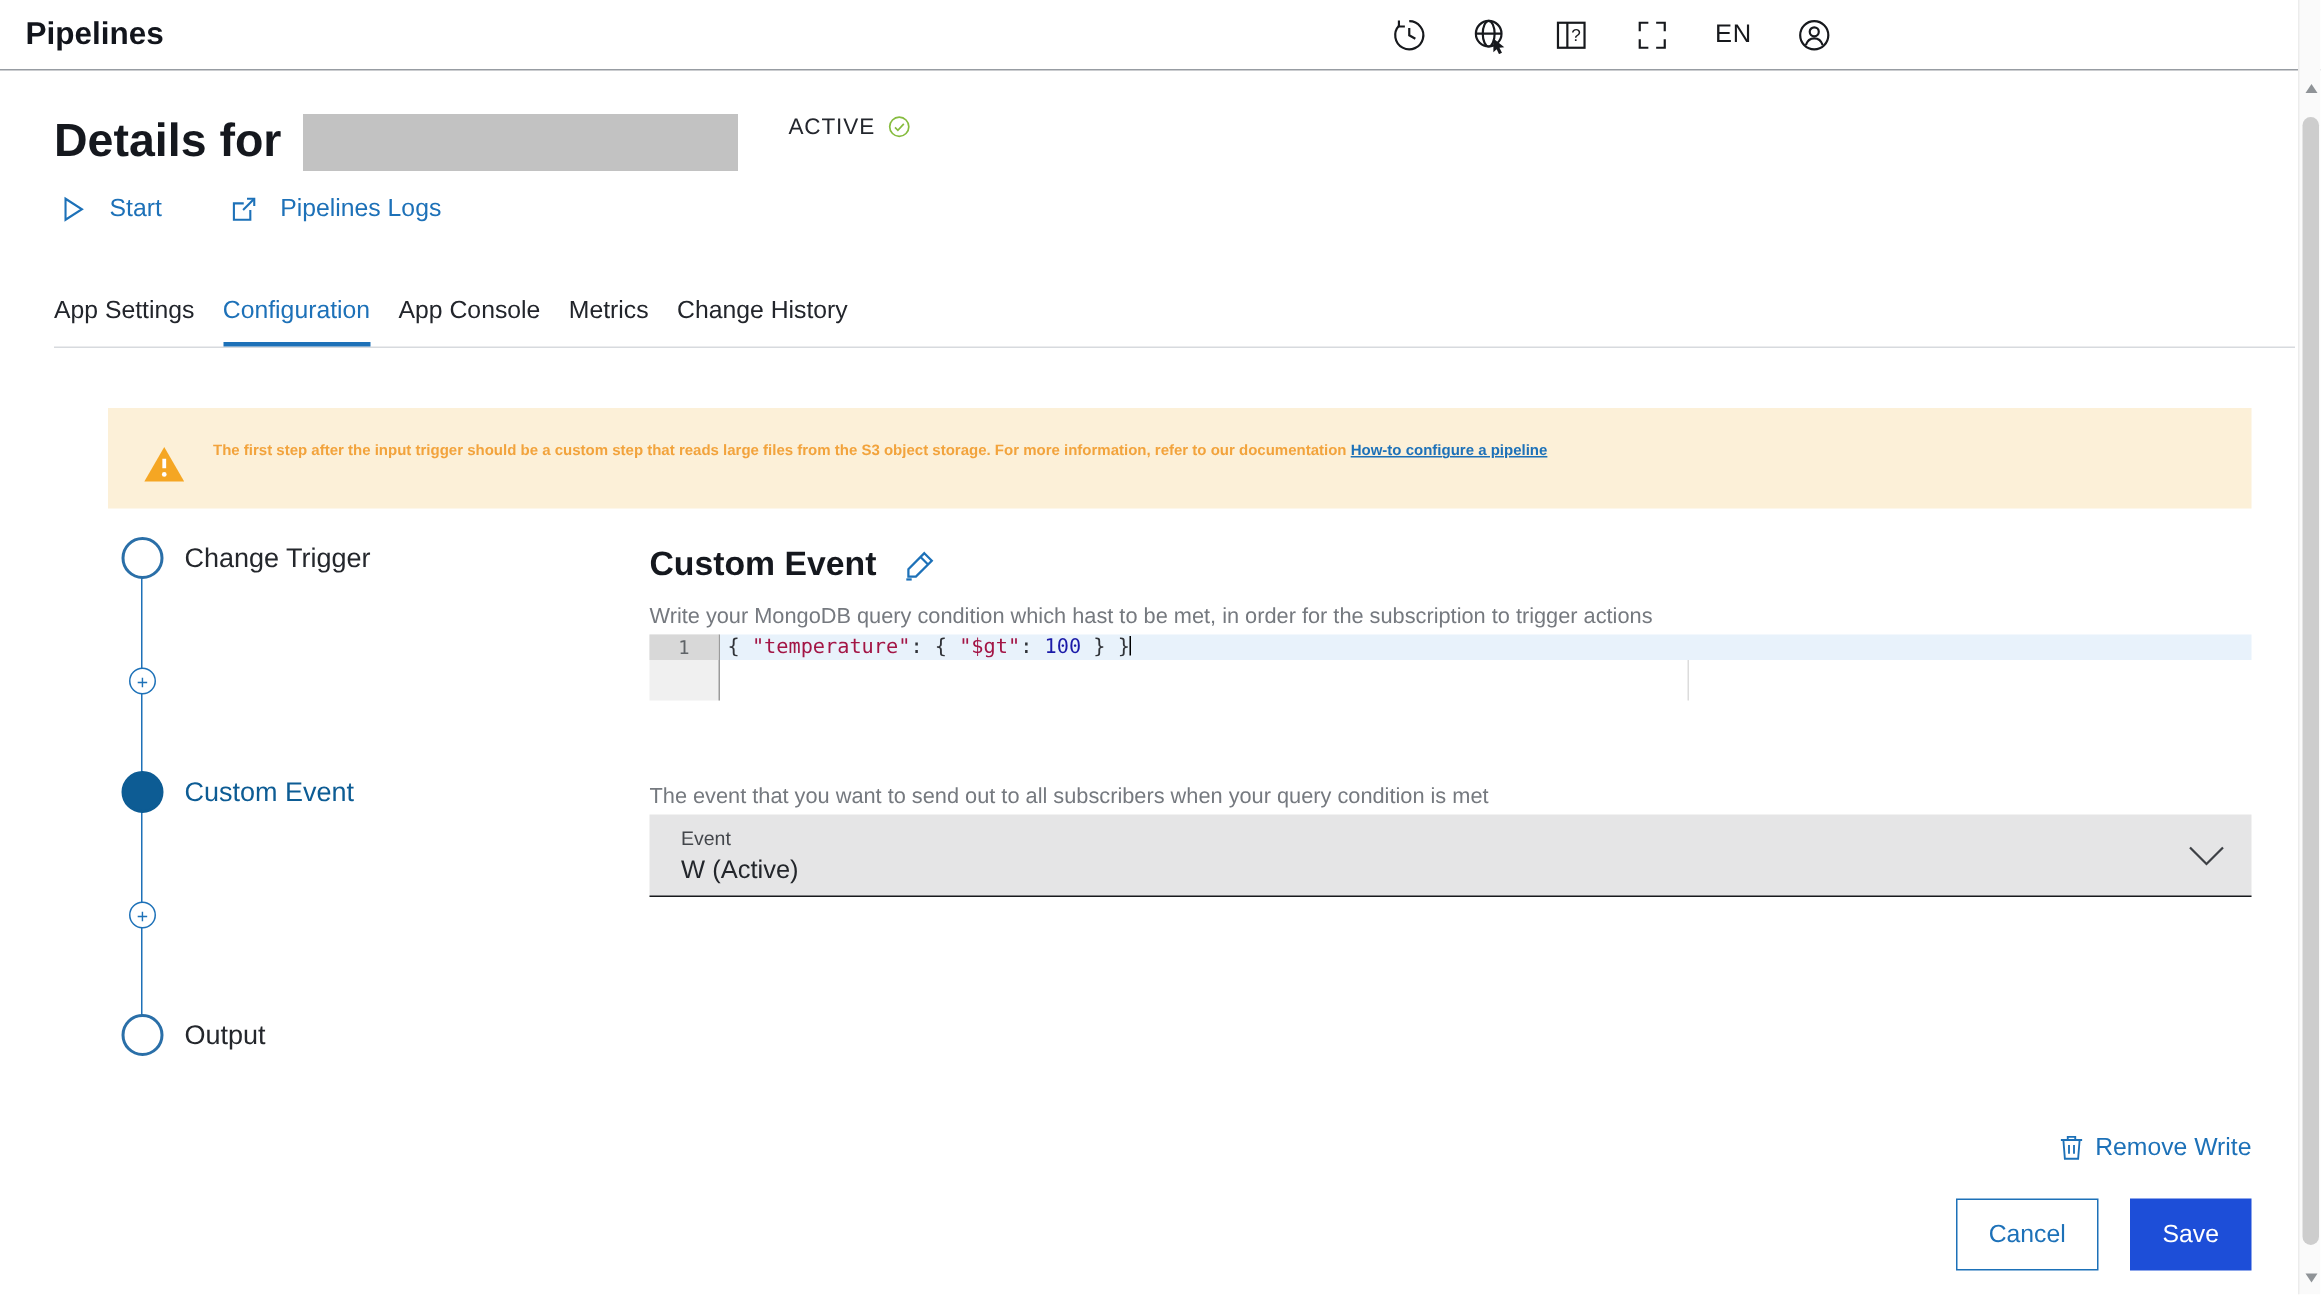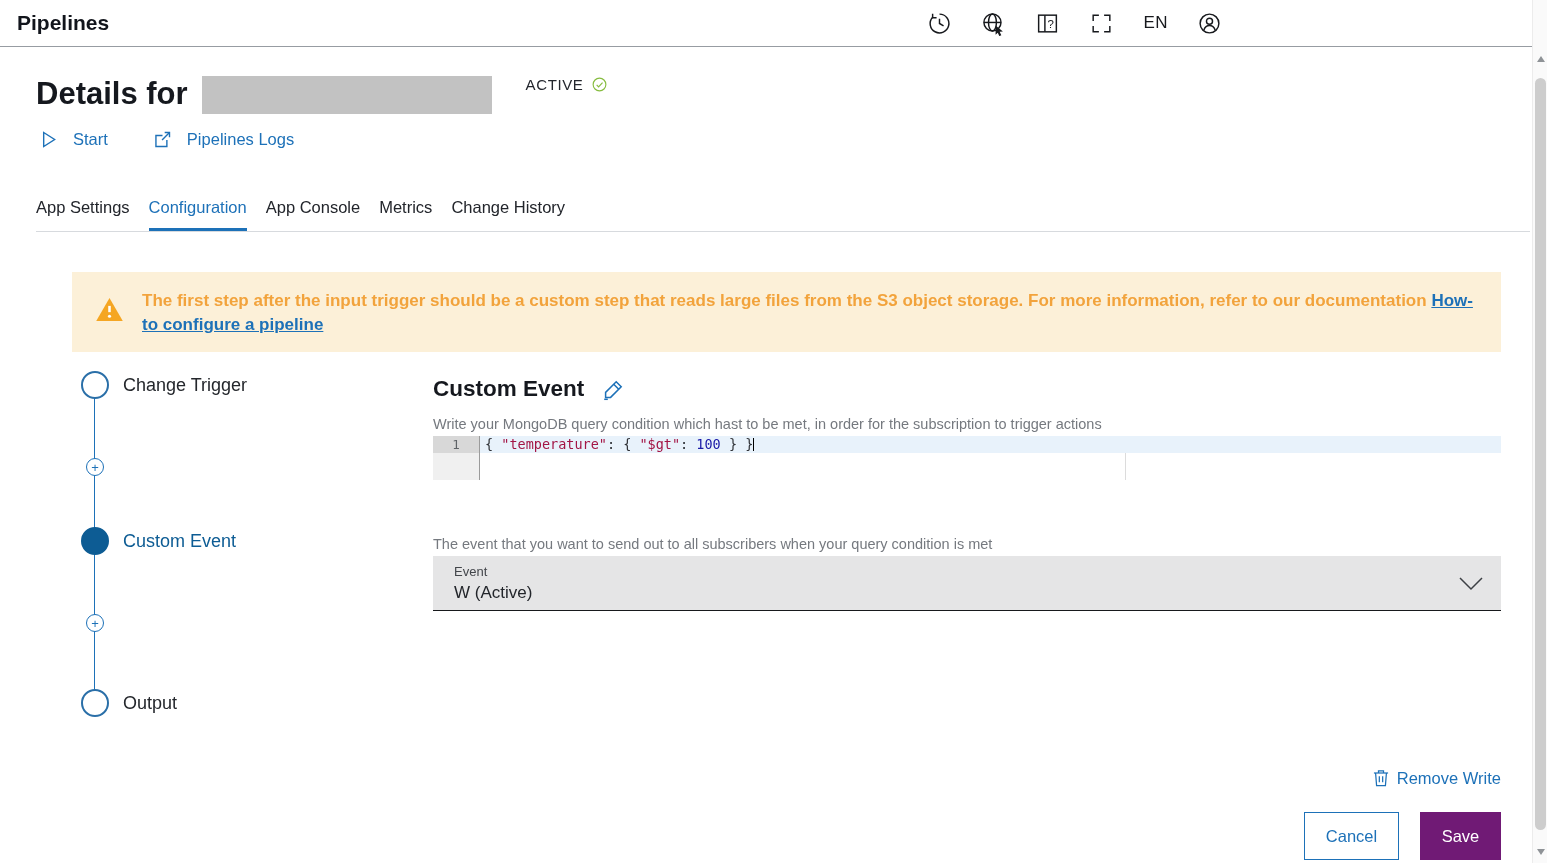--- a/index.html
+++ b/index.html
@@ -37,21 +37,21 @@
   .action-link svg { width:21px; height:21px; stroke:#1d71b8; fill:none; stroke-width:1.6; }
 
   
   .tabs-row { margin:44px 17px 0 36px; border-bottom:1px solid #d7dade; display:flex; gap:19px; }
   .tab { font-size:16.5px; color:#22252b; padding:4px 0 11px; border-bottom:3px solid transparent; cursor:pointer; }
   .tab.active { color:#1d71b8; border-bottom-color:#1d71b8; }
 
   
   .banner { margin:40px 46px 0 72px; background:#fcf0d8; display:flex; padding:17px 24px 15px 22px; gap:17px; }
   .banner-icon { width:31px; height:29px; flex:none; margin-top:6px; }
-  .banner-text { font-size:17px; font-weight:bold; color:#f2a33c; line-height:24px; }
+  .banner-text { font-size:10px; font-weight:bold; color:#f2a33c; line-height:24px; }
   .banner-link { color:#1d71b8; text-decoration:underline; cursor:pointer; }
 
   
   .main { position:relative; margin:0 46px 0 36px; height:507px; }
 
   
   .step-line { position:absolute; left:58px; top:33px; width:1px; height:318px; background:#1d71b8; }
   .step { position:absolute; left:45px; display:flex; align-items:center; gap:14px; cursor:pointer; }
   .step.s1 { top:19px;text-align:center; } .step.s2 { top:175px; } .step.s3 { top:337px; }
   .step-circle { width:28px; height:28px; border-radius:50%; border:2px solid #2a6fa8; background:#fff; flex:none; }
@@ -88,21 +88,21 @@
   .dd-chevron { position:absolute; right:17px; top:18px; width:26px; height:20px; }
   .dd-chevron svg { width:26px; height:20px; stroke:#3d4045; fill:none; stroke-width:1.5; }
 
   
   .remove-row { margin-top:157px; display:flex; justify-content:flex-end; }
   .remove-link { display:flex; align-items:center; gap:6px; color:#1d71b8; font-size:16.5px; cursor:pointer; }
   .remove-link svg { width:20px; height:20px; stroke:#1d71b8; fill:none; stroke-width:1.5; }
   .btn-row { margin-top:24px; display:flex; justify-content:flex-end; gap:21px; }
   .btn { height:48px; font-size:16.5px; font-family:"Liberation Sans", sans-serif; cursor:pointer; }
   .btn-cancel { width:95px; background:#ffffff; border:1px solid #1d71b8; color:#1d71b8; }
-  .btn-save { width:81px; background:#701a75; border:none; color:#ffffff; }
+  .btn-save { width:81px; background:#1d4ed8; border:none; color:#ffffff; }
 </style>
 </head>
 <body>
 
 <div class="scrollbar">
   <div class="scroll-arrow up"></div>
   <div class="scroll-thumb"></div>
   <div class="scroll-arrow down"></div>
 </div>
 

